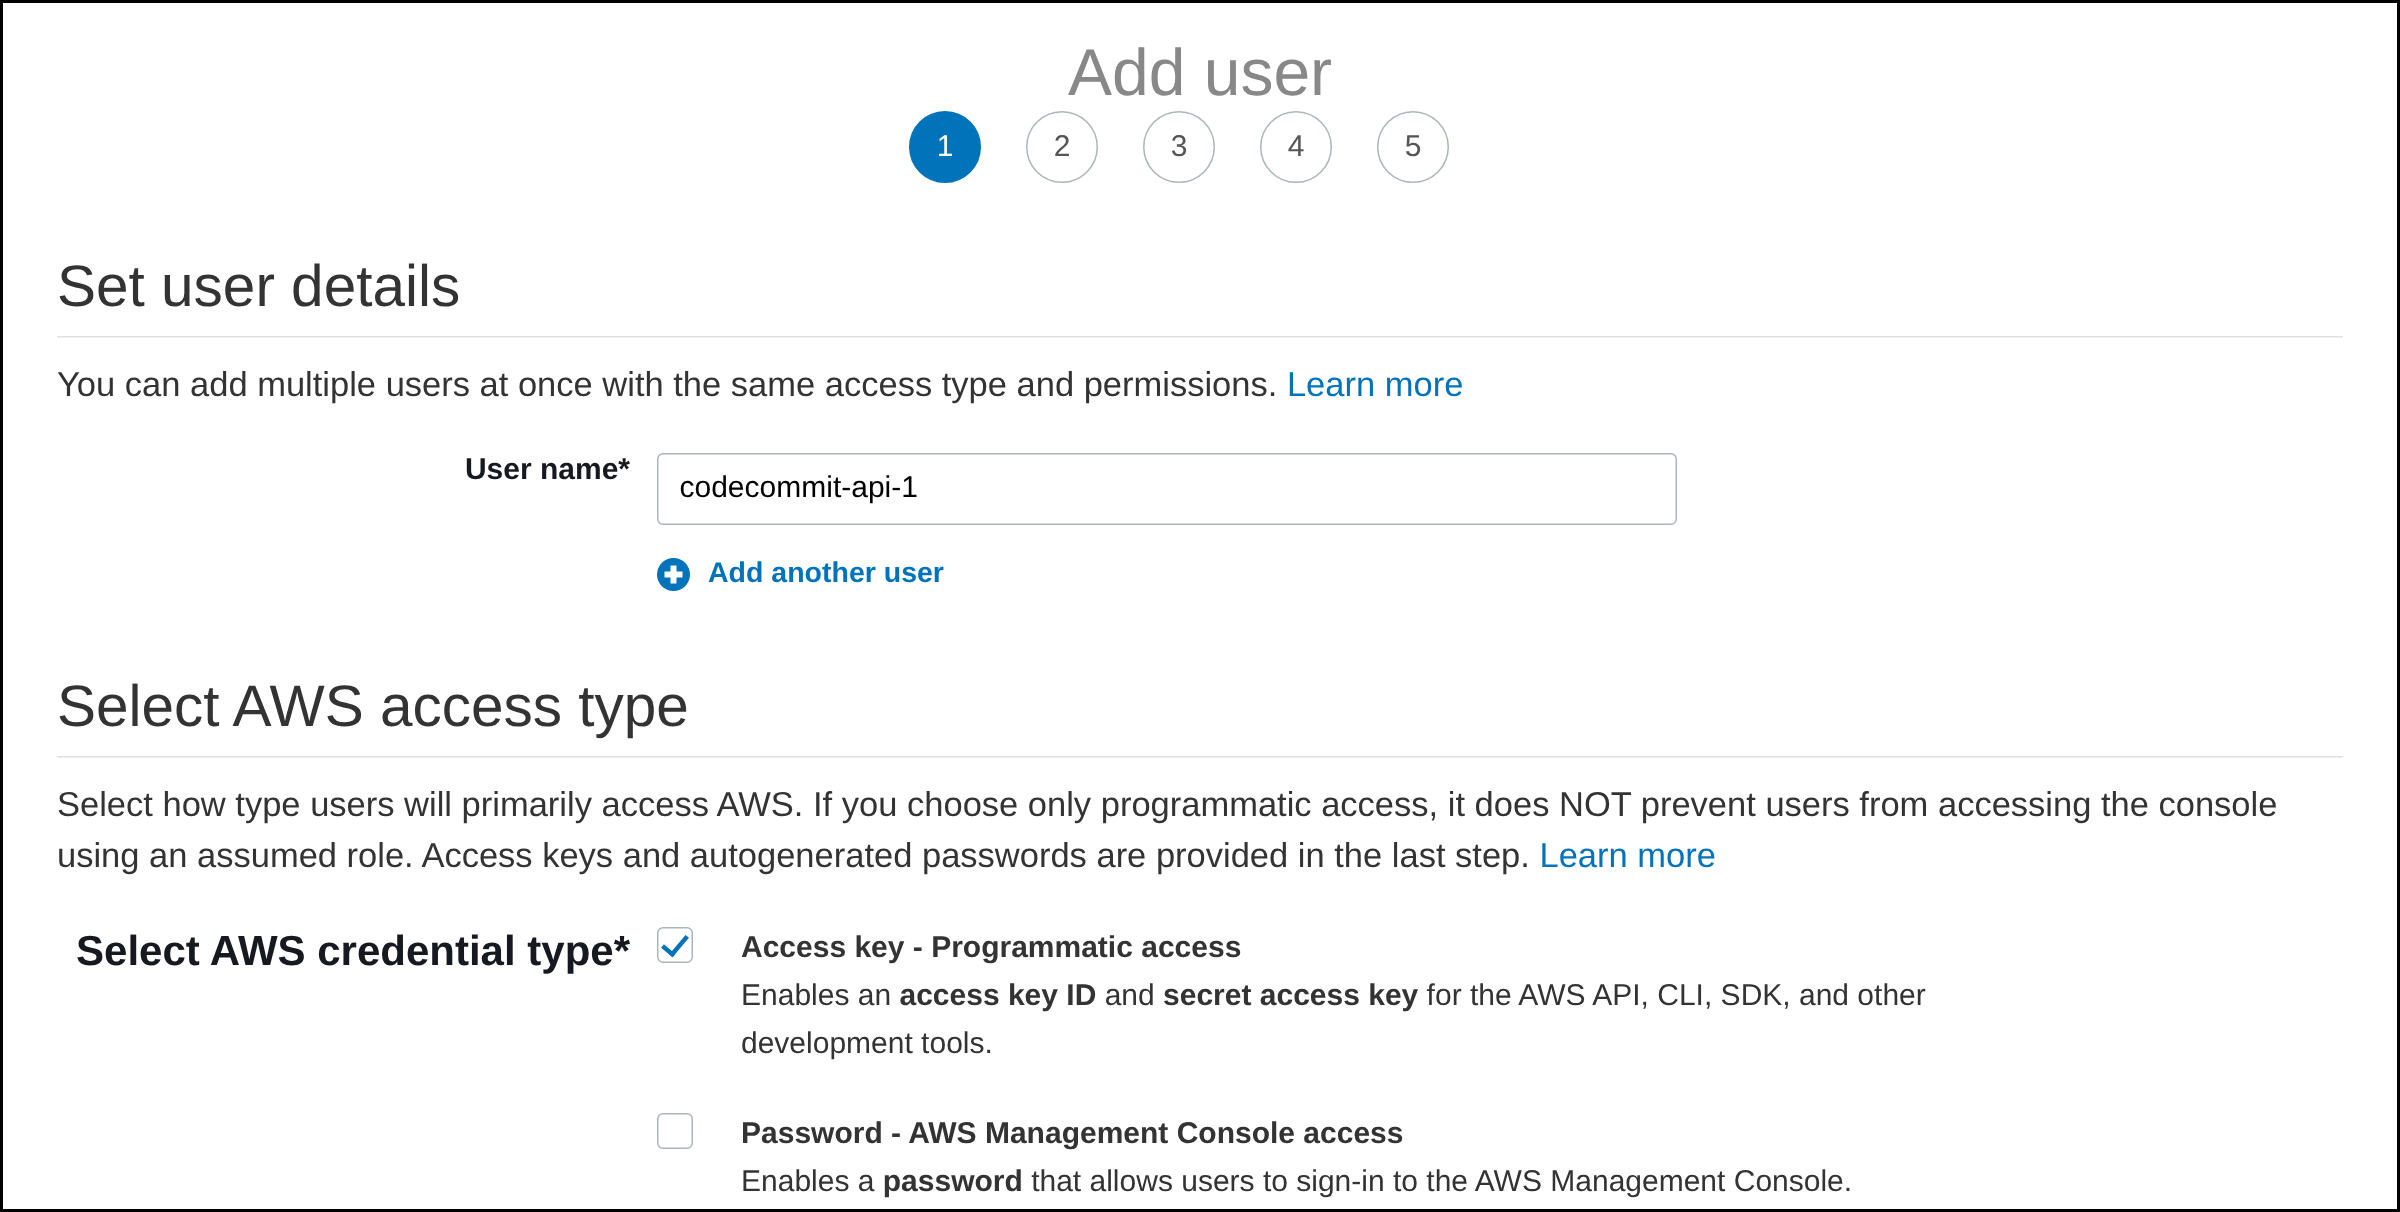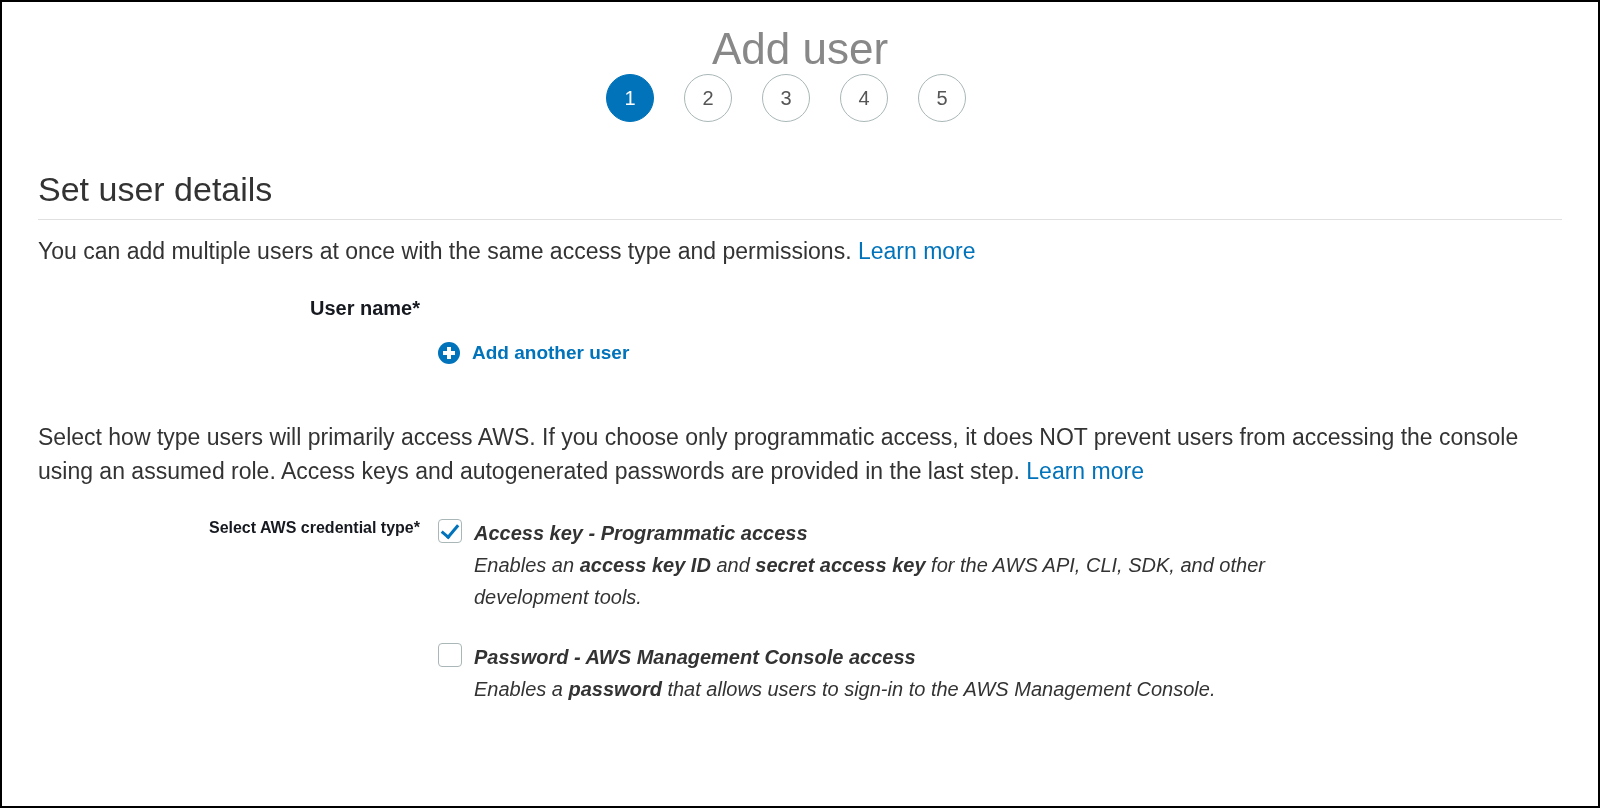--- a/index.html
+++ b/index.html
@@ -46,21 +46,21 @@
     }
     .step.active {
       background: #0073bb;
       border-color: #0073bb;
       color: #fff;
     }
 
     
     .section { margin-bottom: 56px; }
     .section-heading {
-      font-size: 34px;
+      font-size: 39px;
       font-weight: 400;
       color: #333;
       padding-bottom: 10px;
       border-bottom: 1px solid #e0e0e0;
       margin-bottom: 14px;
     }
     .section-desc {
       font-size: 23px;
       color: #333;
       line-height: 1.5;
@@ -108,24 +108,24 @@
       content: ''; position: absolute; background: #fff;
     }
     .plus-icon::before { left: 5px; right: 5px; top: 9px; height: 4px; }
     .plus-icon::after  { top: 5px; bottom: 5px; left: 9px; width: 4px; }
     .add-another-text { color: #0073bb; font-size: 19px; font-weight: 700; }
 
     
     .cred-row { display: flex; align-items: flex-start; margin-bottom: 24px; }
     .cred-label {
       width: 400px; text-align: right; padding-right: 18px; padding-top: 2px;
-      font-size: 16px; font-weight: 700;
+      font-size: 28px; font-weight: 700;
     }
     .cred-options { flex: 1; }
-    .option { display: flex; align-items: flex-start; gap: 12px; margin-bottom: 28px; max-width: 880px; font-style: italic; }
+    .option { display: flex; align-items: flex-start; gap: 32px; margin-bottom: 28px; max-width: 880px; }
     .checkbox {
       width: 24px; height: 24px; flex-shrink: 0;
       border: 1.5px solid #aab7b8; border-radius: 4px;
       background: #fff; cursor: pointer; position: relative; margin-top: 2px;
     }
     .checkbox.checked::after {
       content: '';
       position: absolute;
       left: 6px; top: 1px;
       width: 7px; height: 14px;
@@ -154,29 +154,31 @@
   </div>
 
   <div class="section">
     <div class="section-heading">Set user details</div>
     <div class="section-desc">
       <span>You can add multiple users at once with the same access type and permissions. </span><span class="link">Learn more</span>
     </div>
 
     <div class="form-row">
       <div class="form-label">User name*</div>
+      <input class="text-input" type="text" value="codecommit-api-1" style="">
     </div>
 
     <div class="add-another-row">
       <span class="plus-icon"></span>
       <span class="add-another-text">Add another user</span>
     </div>
   </div>
 
   <div class="section">
+    <div class="section-heading">Select AWS access type</div>
     <div class="section-desc">
       <span>Select how type users will primarily access AWS. If you choose only programmatic access, it does NOT prevent users from accessing the console using an assumed role. Access keys and autogenerated passwords are provided in the last step. </span><span class="link">Learn more</span>
     </div>
 
     <div class="cred-row">
       <div class="cred-label">Select AWS credential type*</div>
       <div class="cred-options">
 
         <div class="option">
           <div class="checkbox checked"></div>

